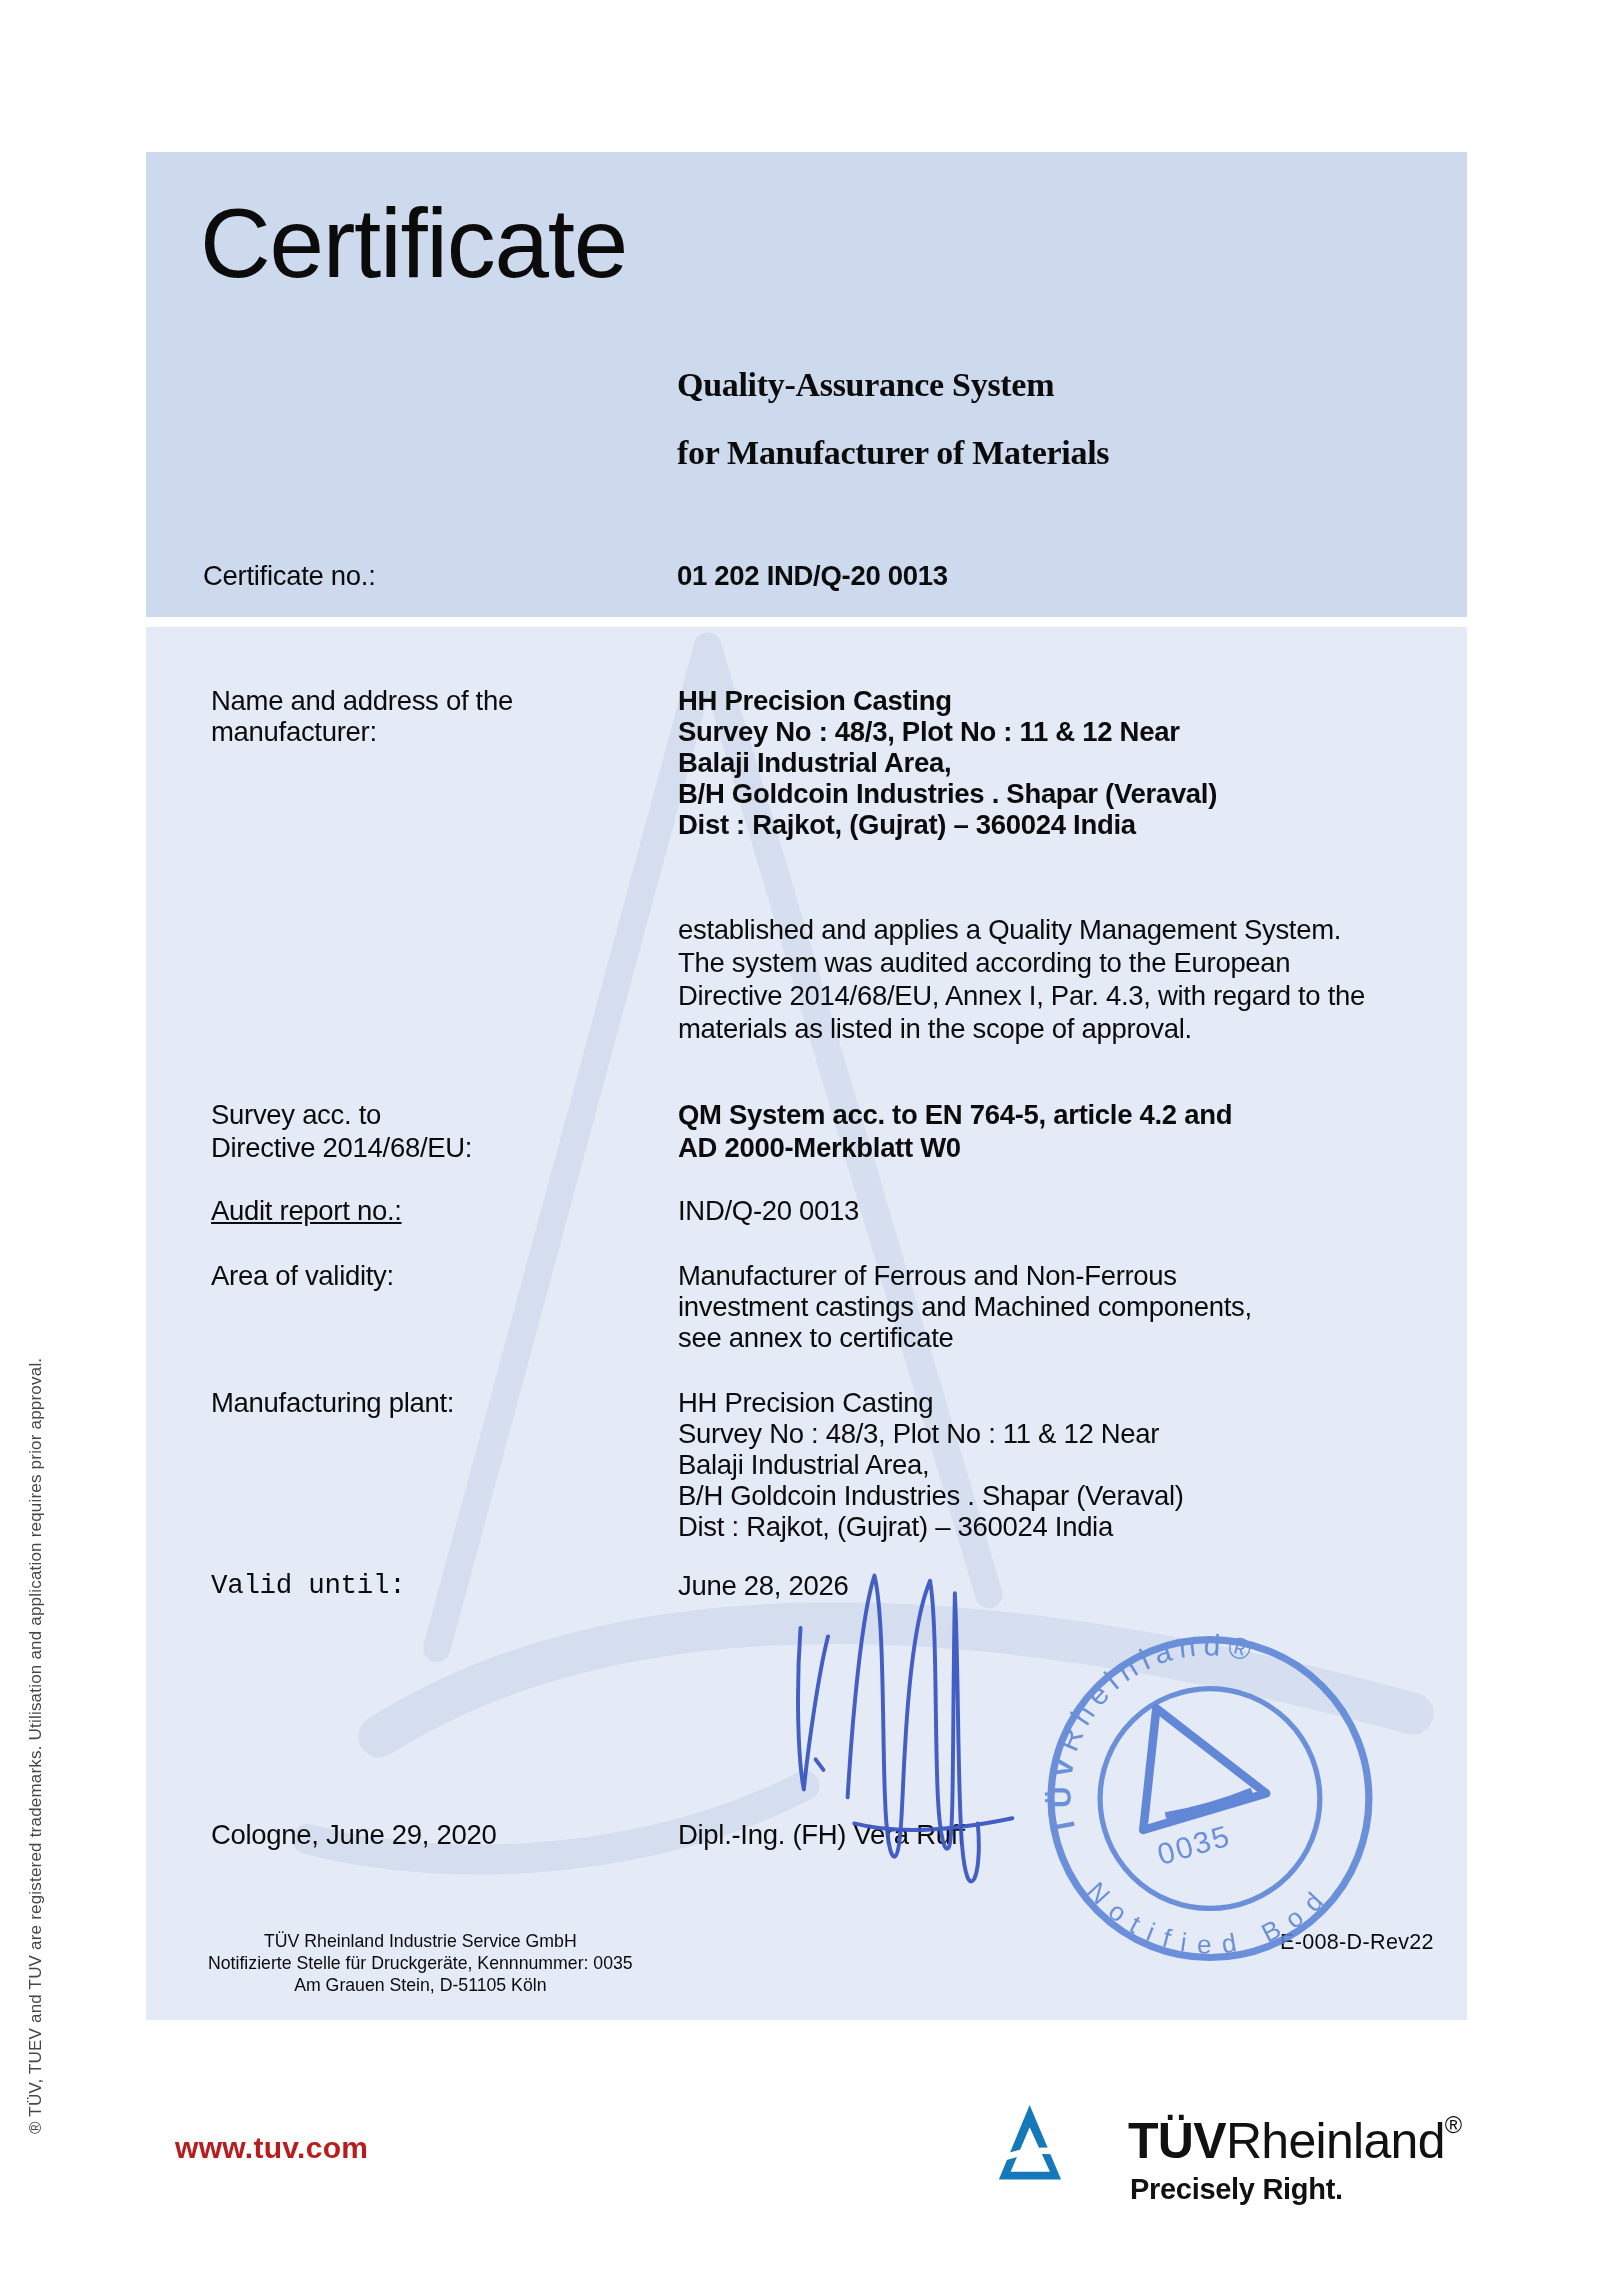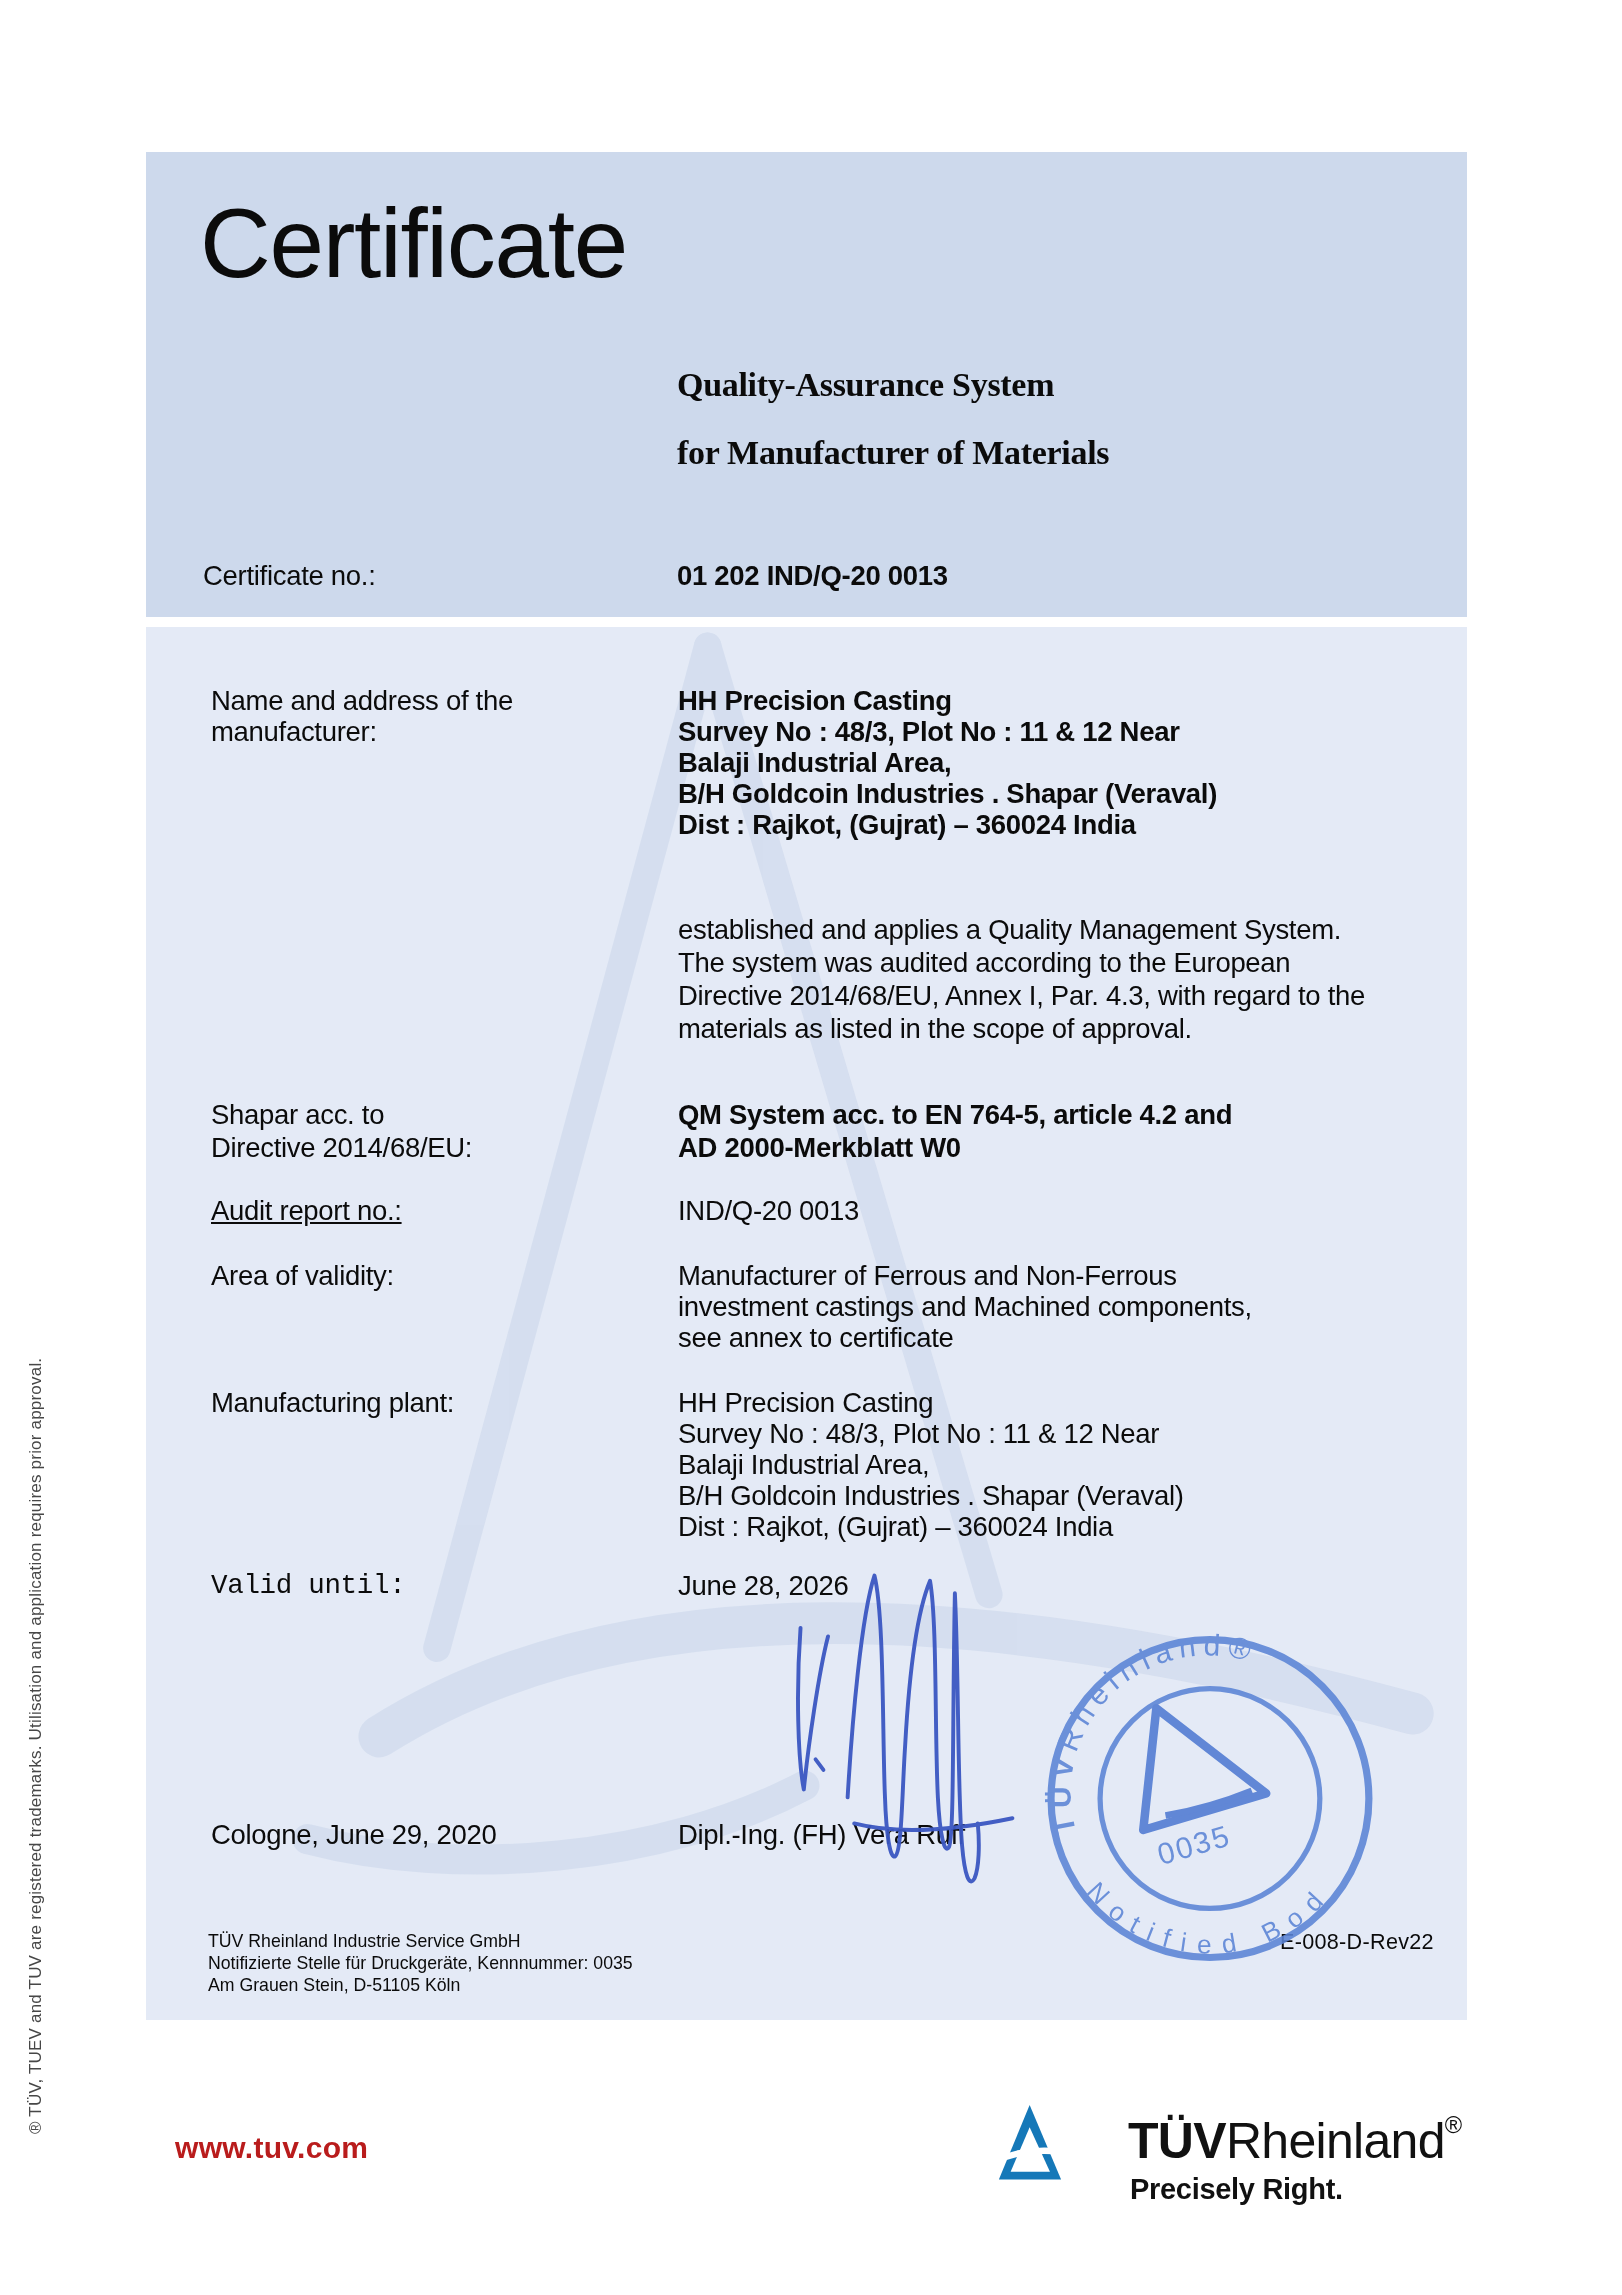--- a/index.html
+++ b/index.html
@@ -15,21 +15,21 @@
   .box-header { left:146px; top:152px; width:1321px; height:465px; background:#cdd9ec; }
   .box-body   { left:146px; top:627px;  width:1321px; height:1393px; background:#e4eaf6; }
 
   
   .title   { font-size:98px; line-height:1; letter-spacing:-1.3px; }
   .h-bold  { font-size:34px; font-weight:bold; letter-spacing:-0.3px;font-family:Liberation Serif, serif; }
   .t42     { font-size:27.5px; letter-spacing:-0.3px; }
   .t42 div { line-height:31px; }
   .lh50 div{ line-height:33px; }
   .bold    { font-weight:bold; }
-  .small   { font-size:17.7px; letter-spacing:0; }
+  .small   { font-size:17.7px; letter-spacing:0;text-align:center; }
   .small div { line-height:22px; }
   .doccode { font-size:21.6px; letter-spacing:0.3px; }
 
   .vnote {
     left:26px; top:2134px; transform:rotate(-90deg); transform-origin:0 0;
     font-size:17px; color:#474747; white-space:nowrap; letter-spacing:0.2px;
   }
 
   .website { font-size:30px; font-weight:600; color:#b91c1c; letter-spacing:0.3px; }
 
@@ -79,21 +79,21 @@
 </div>
 
 <div class="abs t42 lh50" style="left:678px; top:913px;">
   <div class="nowrap">established and applies a Quality Management System.</div>
   <div class="nowrap">The system was audited according to the European</div>
   <div class="nowrap">Directive 2014/68/EU, Annex I, Par. 4.3, with regard to the</div>
   <div class="nowrap">materials as listed in the scope of approval.</div>
 </div>
 
 <div class="abs t42 lh50" style="left:211px; top:1098px;">
-  <div>Shapar acc. to</div>
+  <div>Survey acc. to</div>
   <div>Directive 2014/68/EU:</div>
 </div>
 <div class="abs t42 lh50 bold" style="left:678px; top:1098px;">
   <div class="nowrap">QM System acc. to EN 764-5, article 4.2 and</div>
   <div class="nowrap">AD 2000-Merkblatt W0</div>
 </div>
 
 <div class="abs t42 nowrap" style="left:211px; top:1195px;text-decoration:underline;">Audit report no.:</div>
 <div class="abs t42 nowrap" style="left:678px; top:1195px;">IND/Q-20 0013</div>
 

